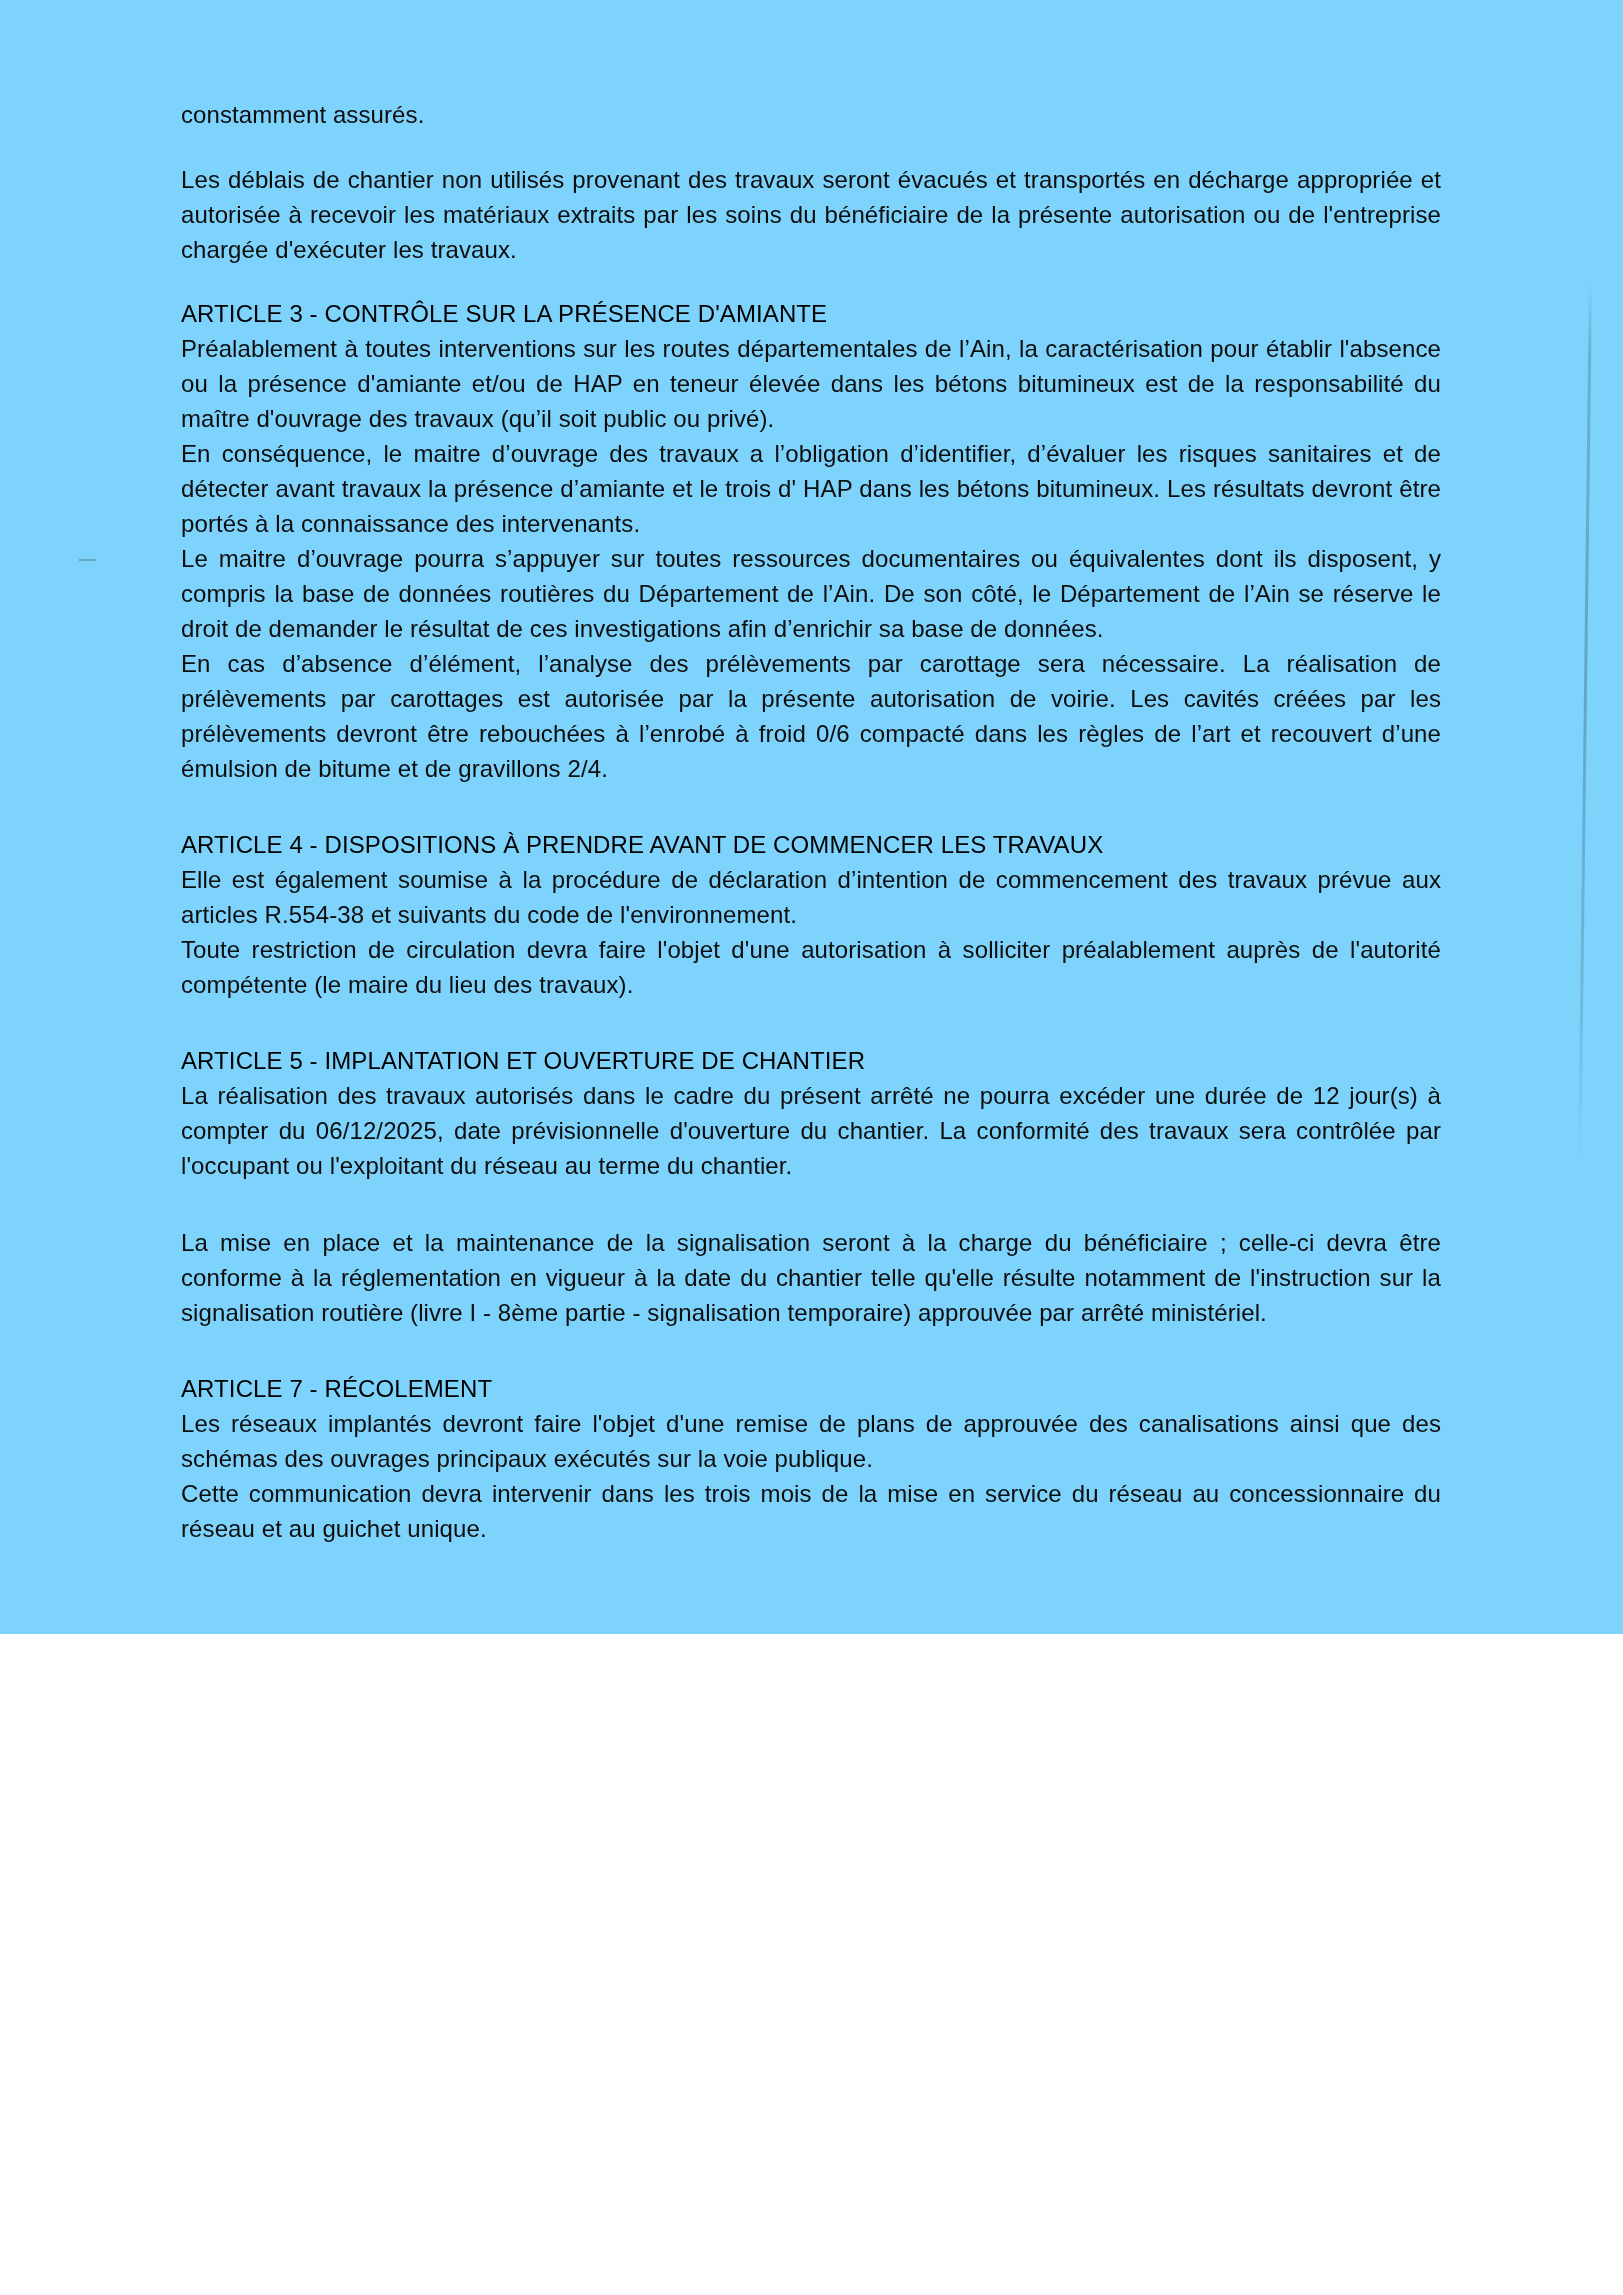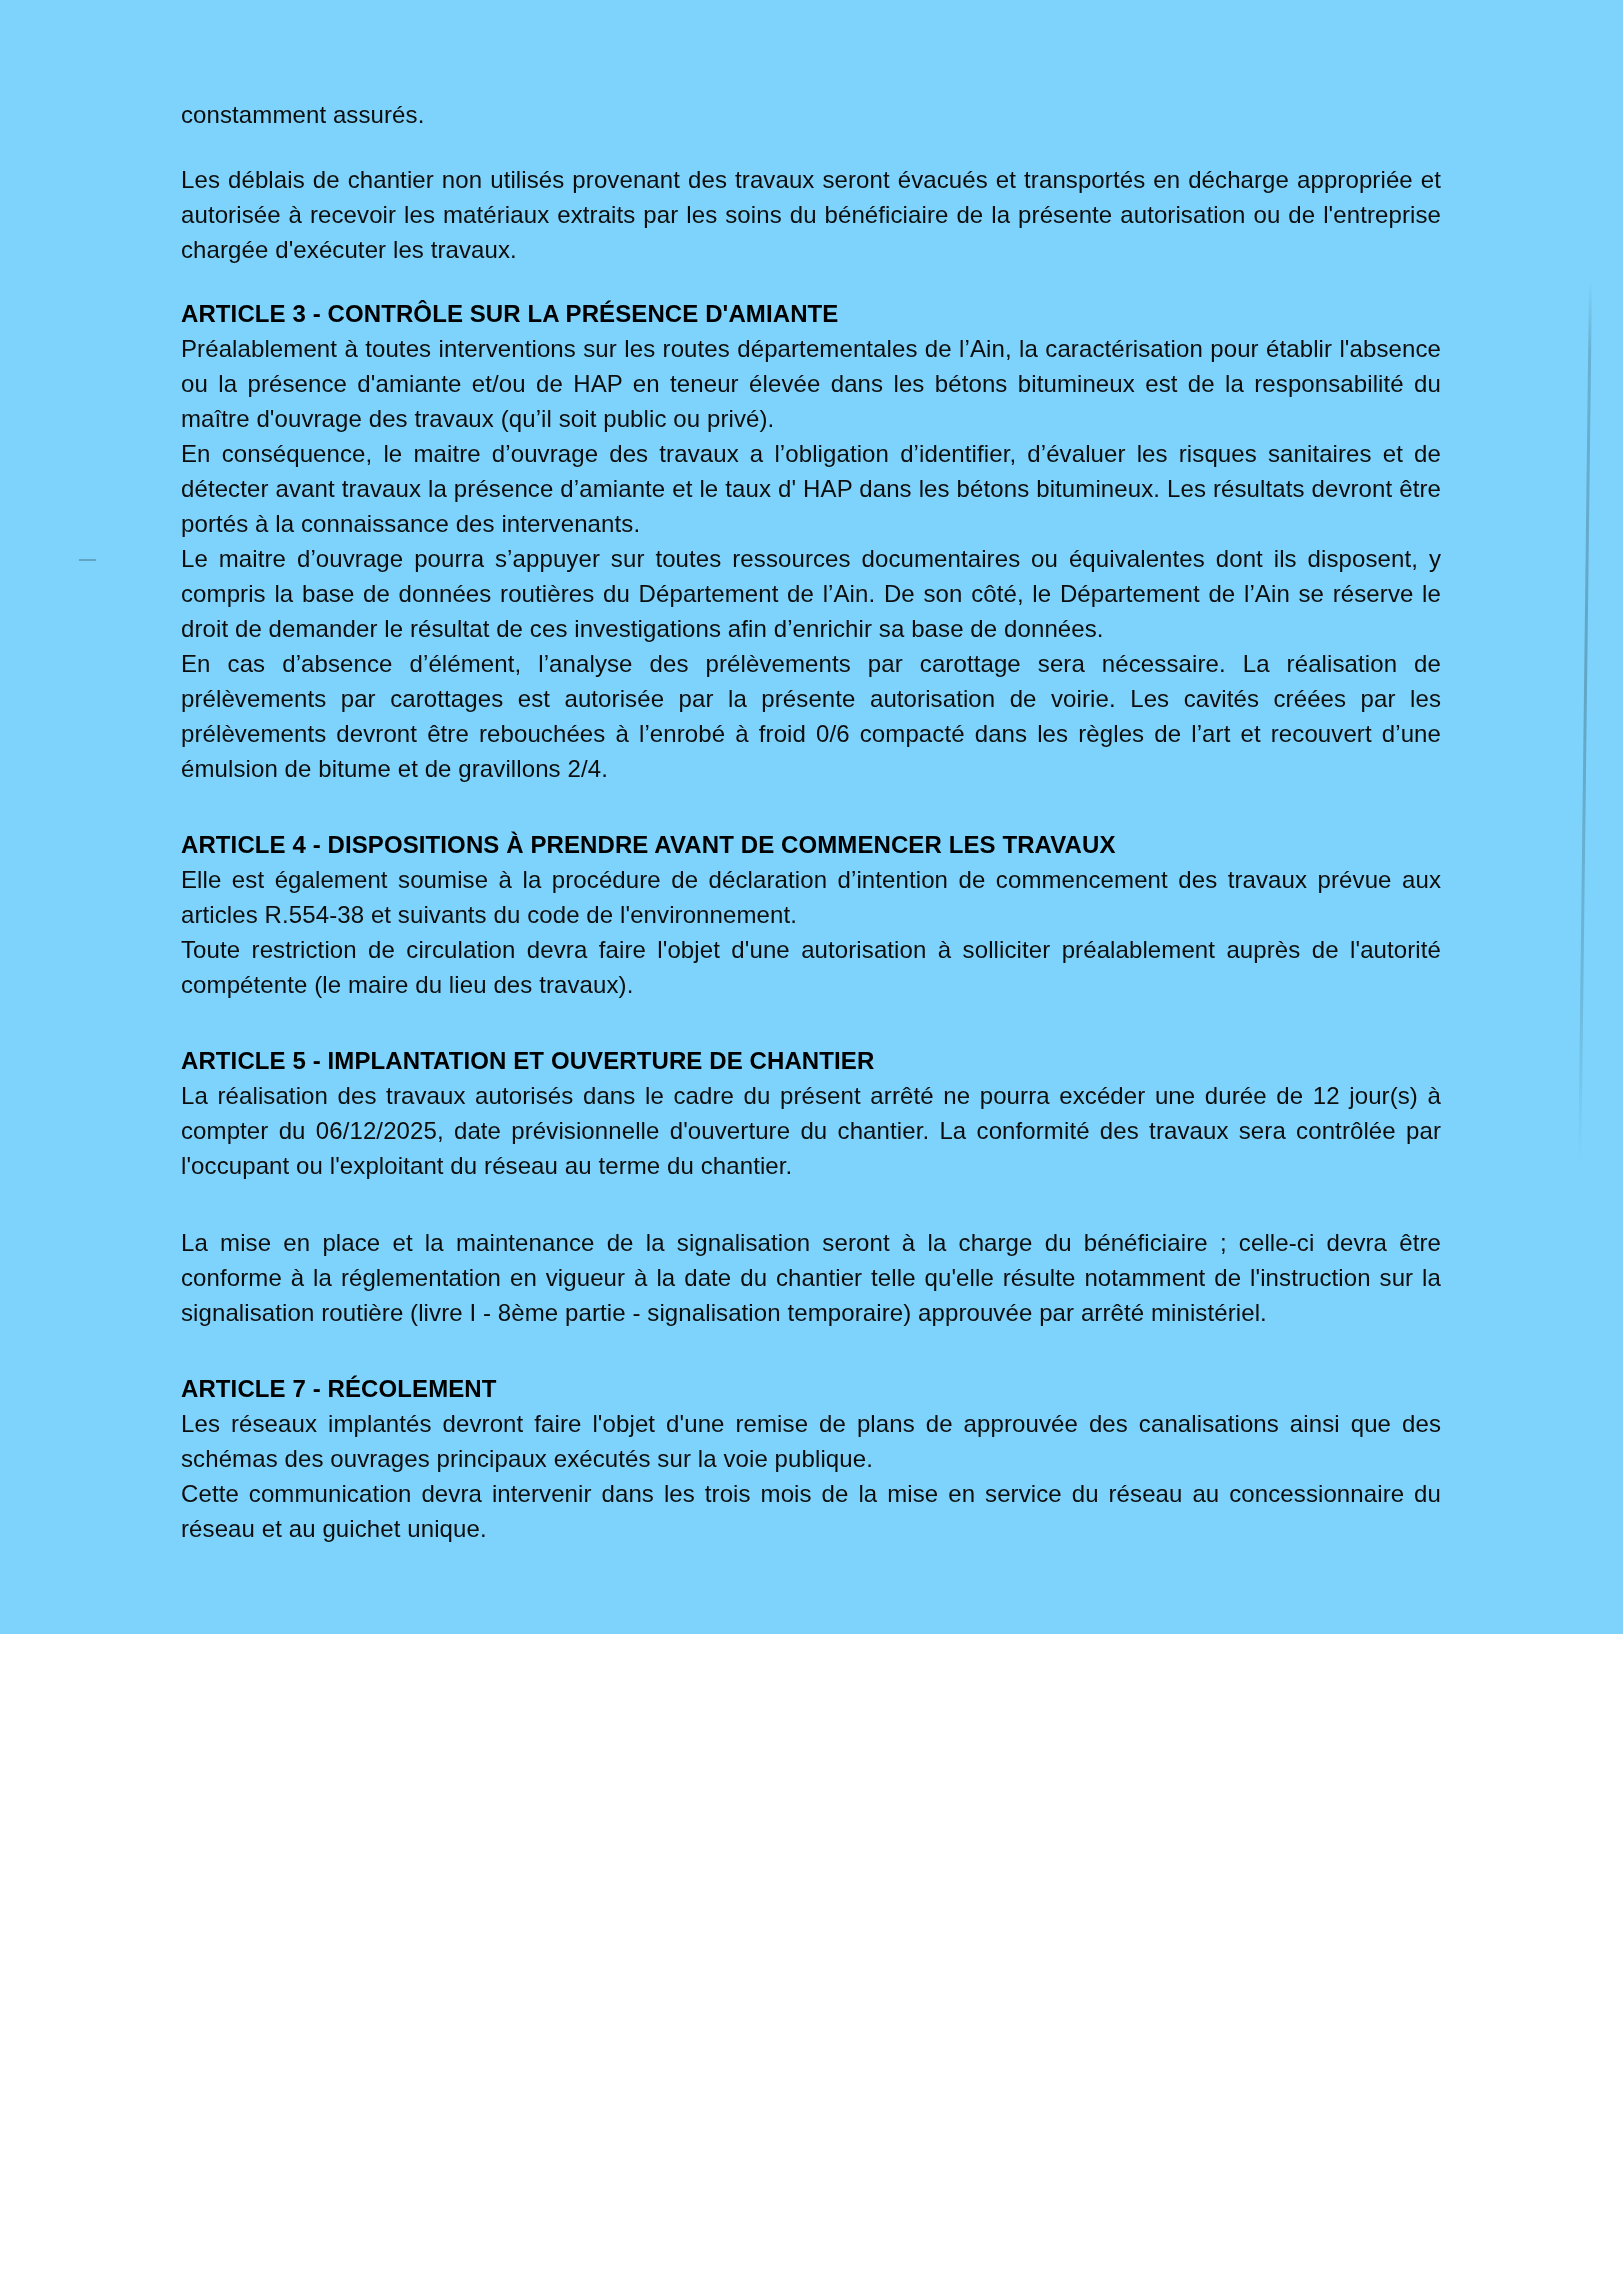--- a/index.html
+++ b/index.html
@@ -60,21 +60,21 @@
     margin: 0;
     color: #0d0d0d;
   }
   .no-justify {
     text-align: left;
   }
 
   .heading {
     font-size: 24px;
     line-height: 34px;
-    font-weight: bold;
+    font-weight: normal;
     letter-spacing: 0.1px;
     margin: 0;
     color: #000000;
   }
   .gap-m  { height: 30px; }
   .gap-l  { height: 42px; }
 
   .footer {
     position: absolute;
     left: 0;
@@ -101,21 +101,21 @@
     <p class="body-text no-justify">constamment assurés.</p>
 
     <div class="gap-m"></div>
 
     <p class="body-text">Les déblais de chantier non utilisés provenant des travaux seront évacués et transportés en décharge appropriée et autorisée à recevoir les matériaux extraits par les soins du bénéficiaire de la présente autorisation ou de l'entreprise chargée d'exécuter les travaux.</p>
 
     <div class="gap-m"></div>
 
     <h2 class="heading">ARTICLE 3 - CONTRÔLE SUR LA PRÉSENCE D'AMIANTE</h2>
     <p class="body-text">Préalablement à toutes interventions sur les routes départementales de l’Ain, la caractérisation pour établir l'absence ou la présence d'amiante et/ou de HAP en teneur élevée dans les bétons bitumineux est de la responsabilité du maître d'ouvrage des travaux (qu’il soit public ou privé).</p>
-    <p class="body-text">En conséquence, le maitre d’ouvrage des travaux a l’obligation d’identifier, d’évaluer les risques sanitaires et de détecter avant travaux la présence d’amiante et le taux d' HAP dans les bétons bitumineux. Les résultats devront être portés à la connaissance des intervenants.</p>
+    <p class="body-text">En conséquence, le maitre d’ouvrage des travaux a l’obligation d’identifier, d’évaluer les risques sanitaires et de détecter avant travaux la présence d’amiante et le trois d' HAP dans les bétons bitumineux. Les résultats devront être portés à la connaissance des intervenants.</p>
     <p class="body-text">Le maitre d’ouvrage pourra s’appuyer sur toutes ressources documentaires ou équivalentes dont ils disposent, y compris la base de données routières du Département de l’Ain. De son côté, le Département de l’Ain se réserve le droit de demander  le résultat de ces investigations afin d’enrichir sa base de données.</p>
     <p class="body-text">En cas d’absence d’élément, l’analyse des prélèvements par carottage sera nécessaire. La réalisation de prélèvements par carottages est autorisée par la présente autorisation de voirie. Les cavités créées par les prélèvements  devront être rebouchées à l’enrobé à froid 0/6 compacté dans les règles de l’art et recouvert d’une émulsion de bitume et de gravillons 2/4.</p>
 
     <div class="gap-l"></div>
 
     <h2 class="heading">ARTICLE 4 - DISPOSITIONS À PRENDRE AVANT DE COMMENCER LES TRAVAUX</h2>
     <p class="body-text">Elle est également soumise à la procédure de déclaration d’intention de commencement des travaux prévue aux articles R.554-38 et suivants du code de l'environnement.</p>
     <p class="body-text">Toute restriction de circulation devra faire l'objet d'une autorisation à solliciter préalablement auprès de l'autorité compétente (le maire du lieu des travaux).</p>
 
     <div class="gap-l"></div>

